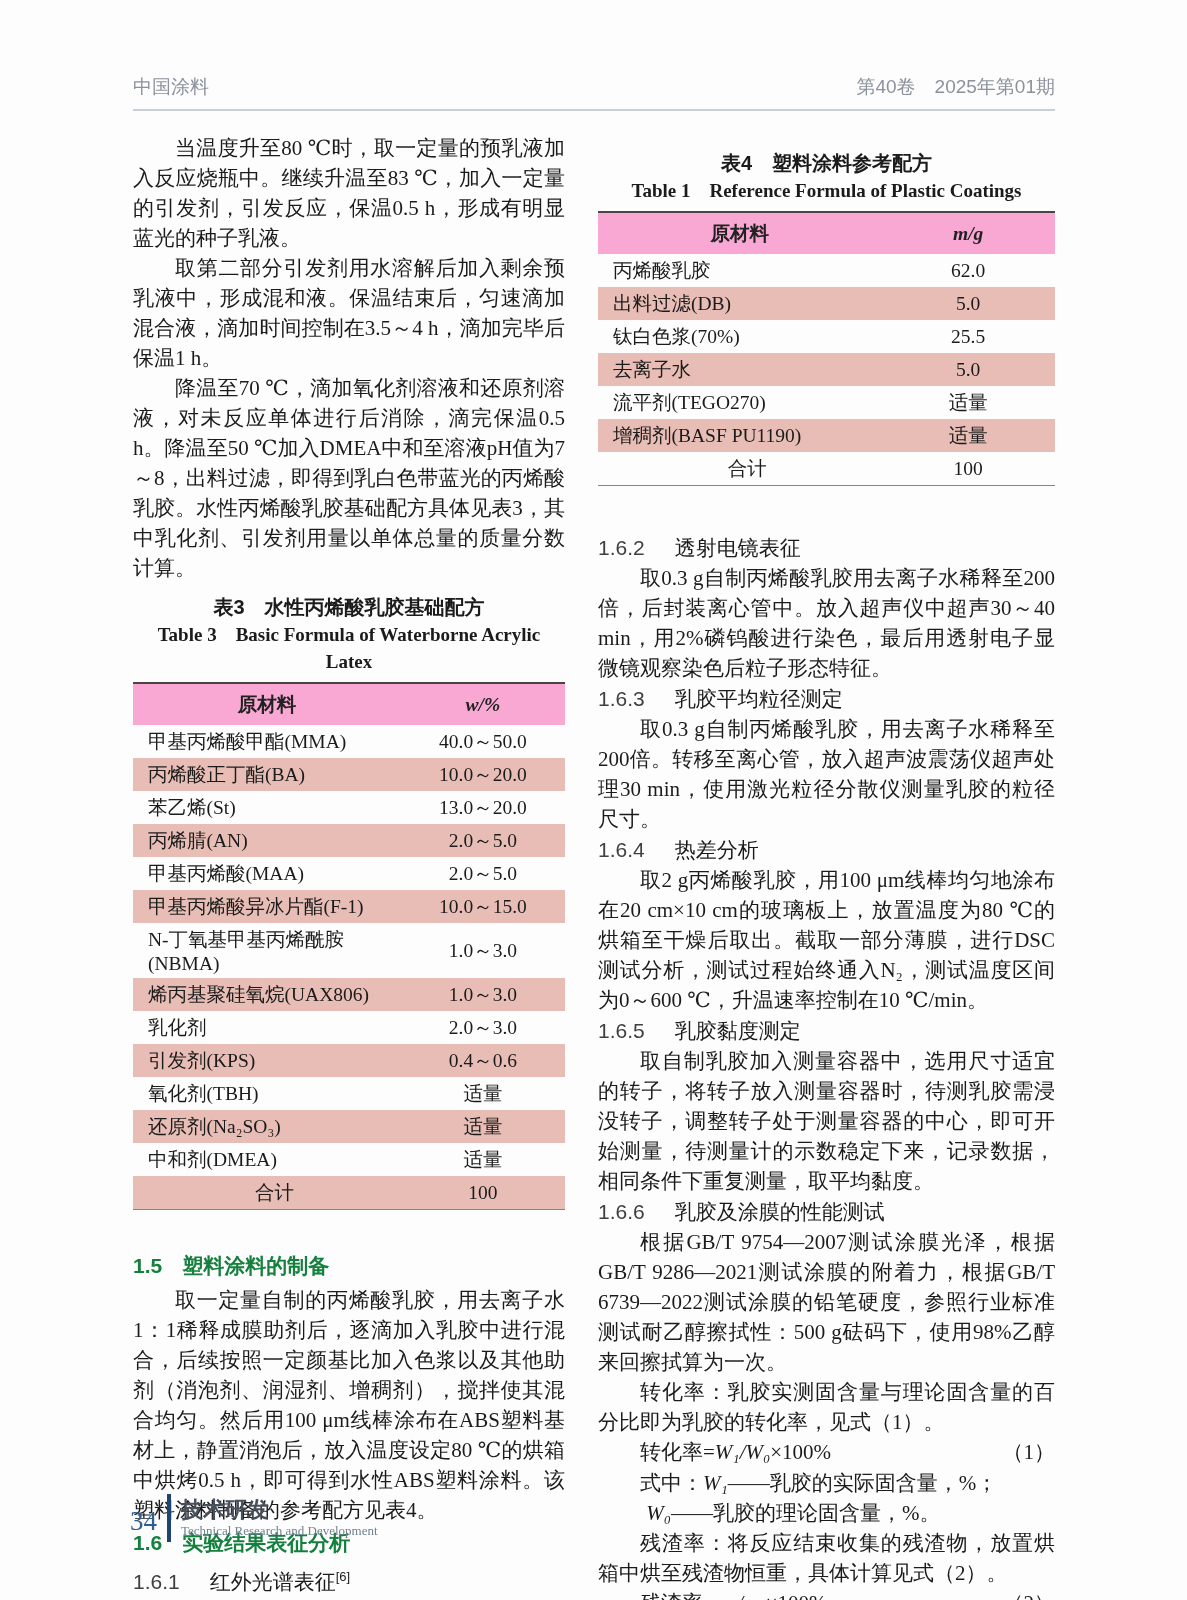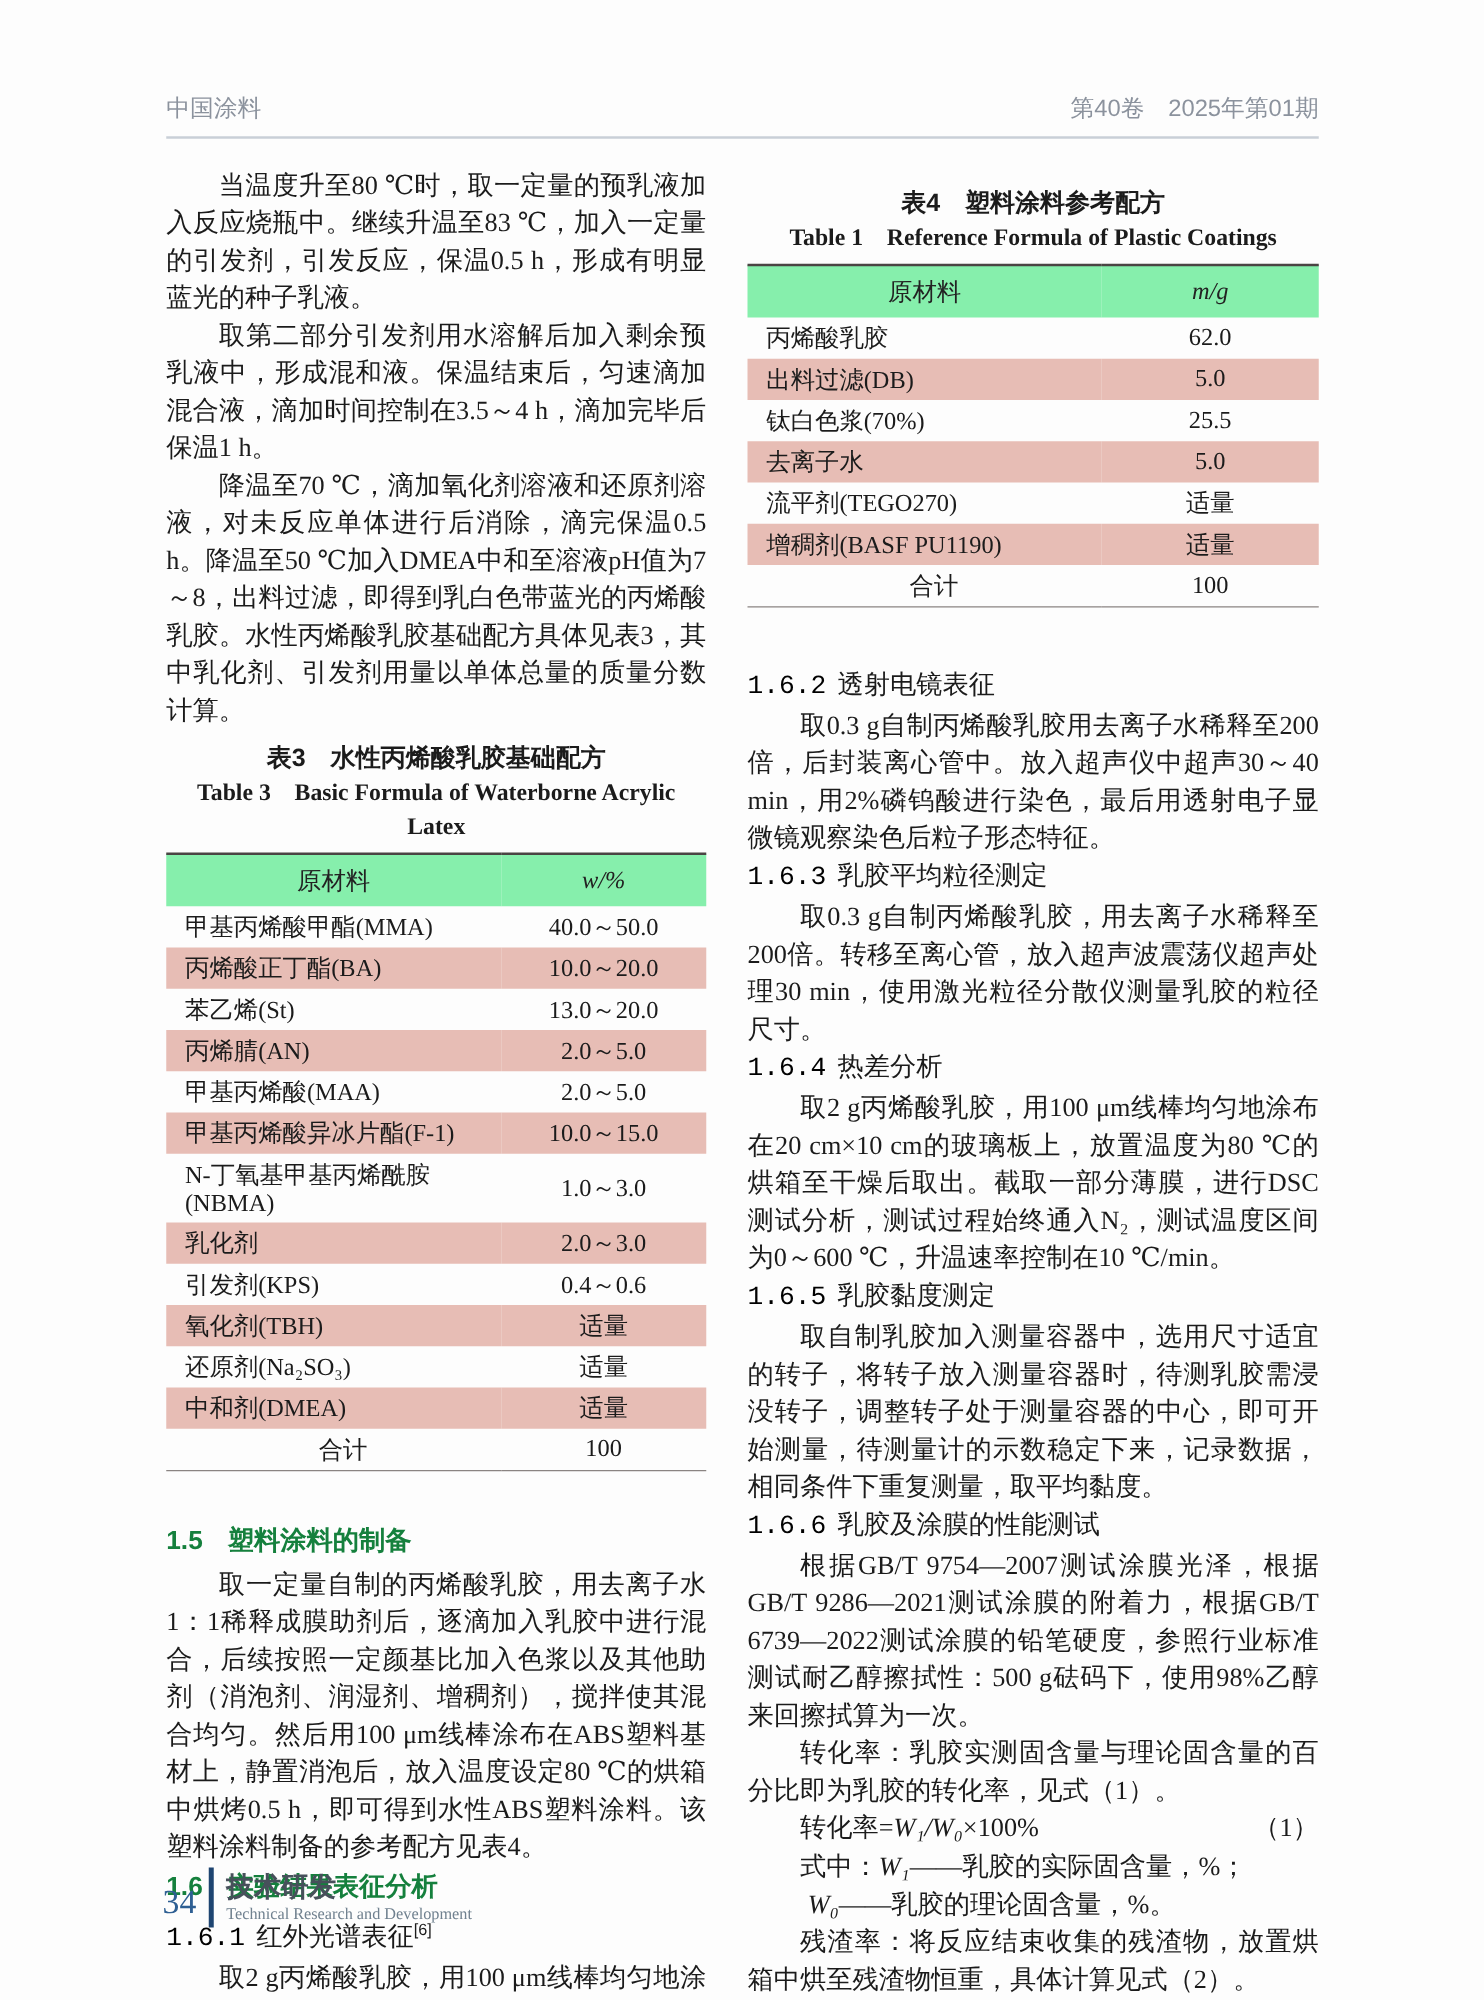--- a/index.html
+++ b/index.html
@@ -23,22 +23,22 @@
   .tbl-caption-zh{
     text-align:center;font-weight:bold;font-size:20px;line-height:28px;
     font-family:"Liberation Sans","DejaVu Sans",sans-serif;margin-top:10px;
   }
   .tbl-caption-en{
     text-align:center;font-weight:bold;font-size:19px;line-height:27px;
     font-family:"Liberation Serif","DejaVu Serif",serif;margin-bottom:7px;
   }
   table.tbl{width:100%;border-collapse:collapse;font-size:19.5px;}
   table.tbl thead td{
-    background:#86efac;border-top:2.5px solid #4a4443;
-    padding:7px 0;color:#222;
+    background:#f9a8d4;border-top:2.5px solid #4a4443;
+    padding:7px 0;color:#222;font-weight:bold;
   }
   table.tbl thead td.hname{text-align:center;}
   table.tbl thead td.hval{text-align:center;font-style:italic;}
   table.tbl tbody td{padding:3px 0;}
   table.tbl tbody td.name{text-align:left;padding-left:15px;}
   table.tbl tbody td.val{text-align:center;}
   table.tbl tbody tr:nth-child(even){background:#e7bdb5;}
   table.tbl tbody tr:last-child td{border-bottom:1.5px solid #8a8482;text-align:center;}
   .c1{width:62%;} .c2{width:38%;}
   
@@ -46,21 +46,21 @@
     margin:0;color:#15803d;font-weight:bold;font-size:21px;line-height:32px;
     font-family:"Liberation Sans","DejaVu Sans",sans-serif;
   }
   .sec .num{margin-right:20px;}
   .sec-15{margin-top:40px;margin-bottom:3px;}
   .sec-16{margin-top:2px;margin-bottom:2px;}
   .subsec{
     margin:0;font-weight:normal;font-size:21px;line-height:31px;color:#1b1b1b;
     font-family:"Liberation Sans","DejaVu Sans",sans-serif;
   }
-  .subsec .num{color:#000000;margin-right:9px;font-family:Liberation Mono, monospace;}
+  .subsec .num{color:#404040;margin-right:30px;font-family:Liberation Sans, sans-serif;}
   .subsec sup{font-size:13px;}
   
   .formula{
     display:flex;justify-content:space-between;align-items:baseline;
     font-size:21px;line-height:31px;padding-left:2em;
   }
   .var{font-style:italic;font-family:"Liberation Serif","DejaVu Serif",serif;}
   .shizhong{text-indent:2em;}
   .shizhong2{text-indent:2.3em;}
   .gap-t4{margin-top:46px;}
@@ -129,20 +129,24 @@
           <tr>
               <td class="name">甲基丙烯酸(MAA)</td>
               <td class="val">2.0～5.0</td>
             </tr>
           <tr>
               <td class="name">甲基丙烯酸异冰片酯(F-1)</td>
               <td class="val">10.0～15.0</td>
             </tr>
           <tr>
               <td class="name">N-丁氧基甲基丙烯酰胺(NBMA)</td>
+              <td class="val">1.0～3.0</td>
+            </tr>
+          <tr>
+              <td class="name">烯丙基聚硅氧烷(UAX806)</td>
               <td class="val">1.0～3.0</td>
             </tr>
           <tr>
               <td class="name">乳化剂</td>
               <td class="val">2.0～3.0</td>
             </tr>
           <tr>
               <td class="name">引发剂(KPS)</td>
               <td class="val">0.4～0.6</td>
             </tr>

